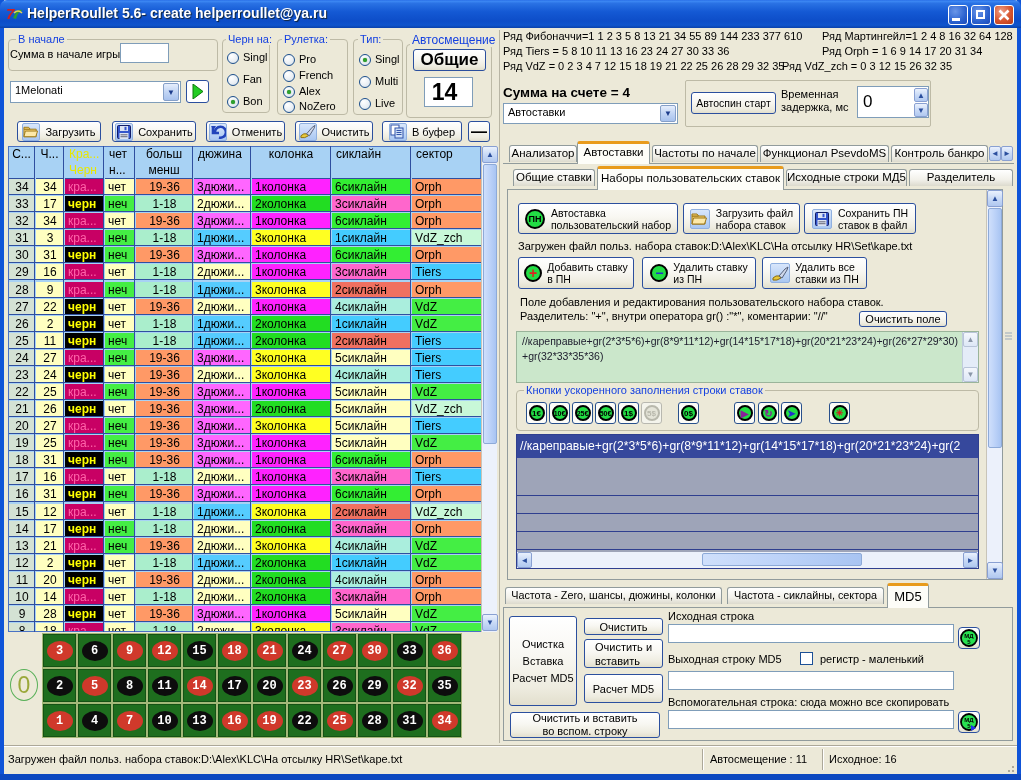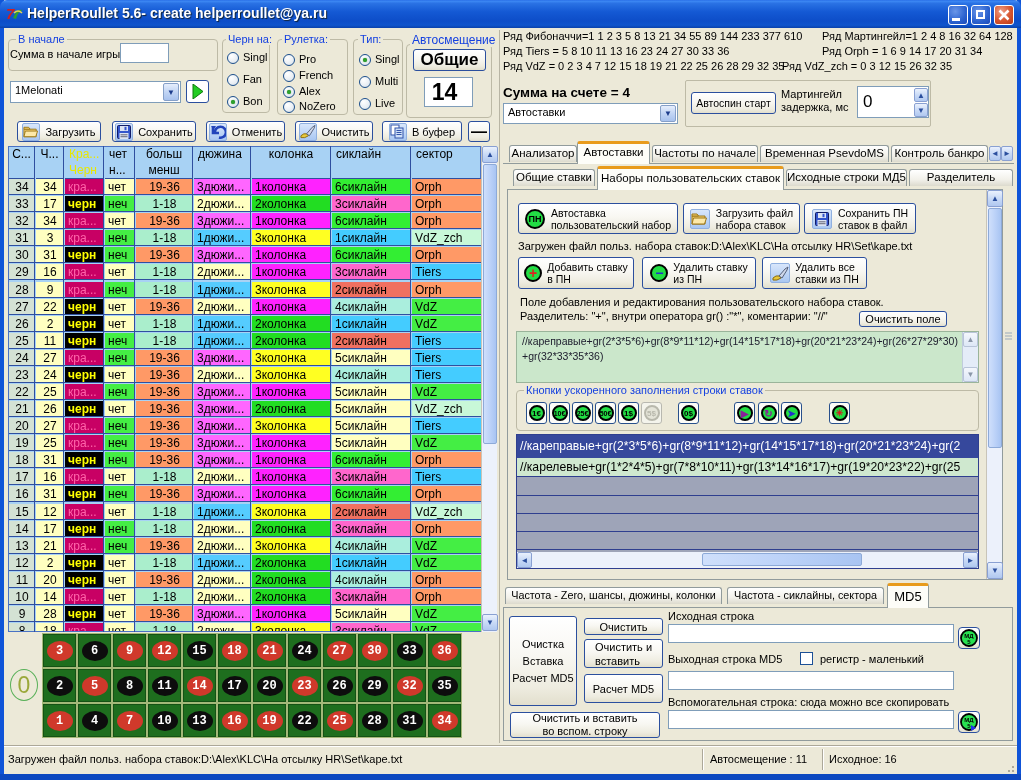--- a/index.html
+++ b/index.html
@@ -623,30 +623,30 @@
 <div class="lbl" style="left:822px;top:45px;">Ряд Orph = 1 6 9 14 17 20 31 34</div>
 <div class="lbl" style="left:503px;top:60px;">Ряд VdZ = 0 2 3 4 7 12 15 18 19 21 22 25 26 28 29 32 35</div>
 <div class="lbl" style="left:782px;top:60px;">Ряд VdZ_zch = 0 3 12 15 26 32 35</div>
 <div class="lbl" style="left:503px;top:85px;font-size:13.5px;font-weight:bold;">Сумма на счете = 4</div>
 <div class="combo" style="left:503px;top:103px;width:175px;height:21px;">
     <span class="ct">Автоставки</span>
     <span class="cbtn">▼</span>
   </div>
 <div class="gb" style="left:685px;top:80px;width:246px;height:47px;border-radius:2px;"></div>
 <div class="btn" style="left:691px;top:92px;width:85px;height:22px;font-size:10.5px;white-space:nowrap;">Автоспин старт</div>
-<div class="lbl" style="left:781px;top:88px;">Мартингейл</div>
+<div class="lbl" style="left:781px;top:88px;">Временная</div>
 <div class="lbl" style="left:781px;top:101px;">задержка, мс</div>
 <div class="tbx" style="left:857px;top:86px;width:72px;height:32px;"></div>
 <div class="lbl" style="left:863px;top:92px;font-size:17px;">0</div>
 <div class="sbtn" style="left:914px;top:88px;width:14px;height:14px;">▲</div>
 <div class="sbtn" style="left:914px;top:103px;width:14px;height:14px;">▼</div>
 <div class="tab" style="left:509px;top:145px;width:68px;">Анализатор</div>
 <div class="tabsel" style="left:577px;top:141px;width:73px;height:23px;padding-top:2px;">Автоставки</div>
 <div class="tab" style="left:652px;top:145px;width:106px;">Частоты по начале</div>
-<div class="tab" style="left:760px;top:145px;width:129px;">Временная PsevdoMS</div>
+<div class="tab" style="left:760px;top:145px;width:129px;">Функционал PsevdoMS</div>
 <div class="tab" style="left:891px;top:145px;width:97px;">Контроль банкрo</div>
 <div class="sbtn" style="left:989px;top:146px;width:12px;height:15px;">◄</div>
 <div class="sbtn" style="left:1001px;top:146px;width:12px;height:15px;">►</div>
 <div class="abs" style="left:503px;top:163px;width:511px;height:1px;background:#919b9c;"></div>
 <div class="tab" style="left:513px;top:169px;width:82px;">Общие ставки</div>
 <div class="tabsel" style="left:597px;top:166px;width:187px;height:24px;padding-top:3px;">Наборы пользовательских ставок</div>
 <div class="tab" style="left:786px;top:169px;width:121px;">Исходные строки МД5</div>
 <div class="tab" style="left:909px;top:169px;width:104px;">Разделитель</div>
 <div class="abs" style="left:507px;top:189px;width:496px;height:391px;border:1px solid #919b9c;background:#ece9d8;"></div>
 <div class="btn" style="left:518px;top:203px;width:160px;height:31px;gap:6px;font-size:10.5px;line-height:12px;text-align:left;">
@@ -744,21 +744,20 @@
       </span>
     </div>
 <div class="qb" style="left:829px;width:21px;border:1px solid #28508c;background:#fcfcf8;">
       <span class="coin" style="background:#22dd44;border:2px solid #000;color:#000;font-size:8px;">
         <span style="color:#cc2222;font-size:9px;">✳</span>
       </span>
     </div>
 </div>
 <div class="abs" style="left:516px;top:434px;width:463px;height:135px;border:1px solid #2f3f8f;background:#9ea4b8;overflow:hidden;">
     <div style="position:absolute;left:0;top:0;width:100%;height:23px;background:#36489c;color:#fff;font-size:12.2px;line-height:22px;white-space:nowrap;padding-left:3px;">//кареправые+gr(2*3*5*6)+gr(8*9*11*12)+gr(14*15*17*18)+gr(20*21*23*24)+gr(2</div>
-    <div style="position:absolute;left:0;top:23px;width:100%;height:19px;background:#cfe8cf;color:#000;font-size:12.2px;line-height:18px;white-space:nowrap;padding-left:3px;border-bottom:1px solid #2f3f8f;">//карелевые+gr(1*2*4*5)+gr(7*8*10*11)+gr(13*14*16*17)+gr(19*20*23*22)+gr(25</div>
     <div style="position:absolute;left:0;top:60px;width:100%;height:1px;background:#2f3f8f;"></div>
     <div style="position:absolute;left:0;top:78px;width:100%;height:1px;background:#2f3f8f;"></div>
     <div style="position:absolute;left:0;top:96px;width:100%;height:1px;background:#2f3f8f;"></div>
     <div style="position:absolute;left:0;top:114px;width:100%;height:1px;background:#2f3f8f;"></div>
     <div style="position:absolute;left:0;bottom:0;width:100%;height:16px;background:#ecf1fb;">
       <div class="sbtn" style="left:0;top:0;width:15px;height:16px;">◄</div>
       <div class="sbtn" style="left:auto;right:0;top:0;width:15px;height:16px;">►</div>
       <div class="sthumb" style="left:185px;top:1px;width:160px;height:13px;"></div>
     </div>
   </div>
@@ -778,21 +777,21 @@
 <div class="btn" style="left:510px;top:712px;width:150px;height:26px;line-height:13px;text-align:center;">Очистить и  вставить<br>во вспом. строку</div>
 <div class="lbl" style="left:668px;top:610px;">Исходная строка</div>
 <div class="tbx" style="left:668px;top:624px;width:286px;height:19px;"></div>
 <div class="btn" style="left:958px;top:627px;width:22px;height:22px;border-radius:4px;">
     <svg width="20" height="20" viewBox="0 0 20 20">
       <circle cx="10" cy="10" r="8" fill="#28e050" stroke="#000" stroke-width="1.8"></circle>
       <text x="10" y="9.5" font-size="6" font-weight="bold" text-anchor="middle" fill="#000">МД</text>
       <text x="10" y="16" font-size="6" font-weight="bold" text-anchor="middle" fill="#000">5</text>
     </svg>
   </div>
-<div class="lbl" style="left:668px;top:653px;">Выходная строка MD5</div>
+<div class="lbl" style="left:668px;top:653px;">Выходная строку MD5</div>
 <div class="abs" style="left:800px;top:652px;width:13px;height:13px;background:#fff;border:1px solid #1c5096;"></div>
 <div class="lbl" style="left:820px;top:653px;">регистр  - маленький</div>
 <div class="tbx" style="left:668px;top:671px;width:286px;height:19px;"></div>
 <div class="lbl" style="left:668px;top:696px;">Вспомогательная строка: сюда можно все скопировать</div>
 <div class="tbx" style="left:668px;top:710px;width:286px;height:19px;"></div>
 <div class="btn" style="left:958px;top:711px;width:22px;height:22px;border-radius:4px;">
     <svg width="20" height="20" viewBox="0 0 20 20">
       <circle cx="10" cy="10" r="8" fill="#28e050" stroke="#000" stroke-width="1.8"></circle>
       <text x="10" y="9.5" font-size="6" font-weight="bold" text-anchor="middle" fill="#000">МД</text>
       <text x="10" y="16" font-size="6" font-weight="bold" text-anchor="middle" fill="#000">5</text>

